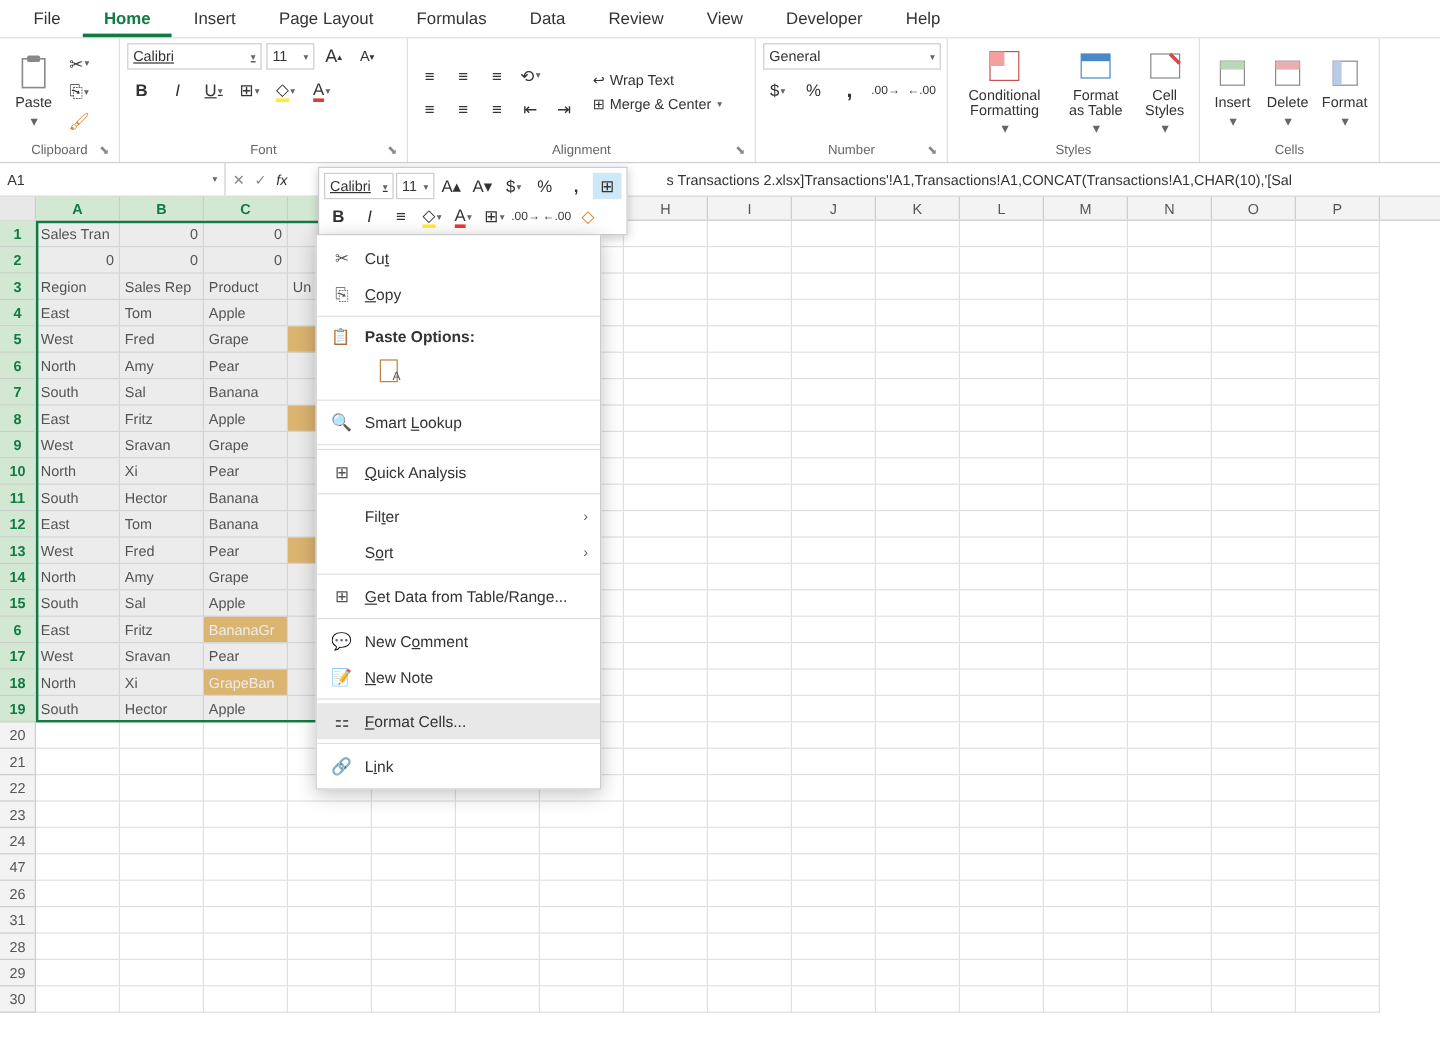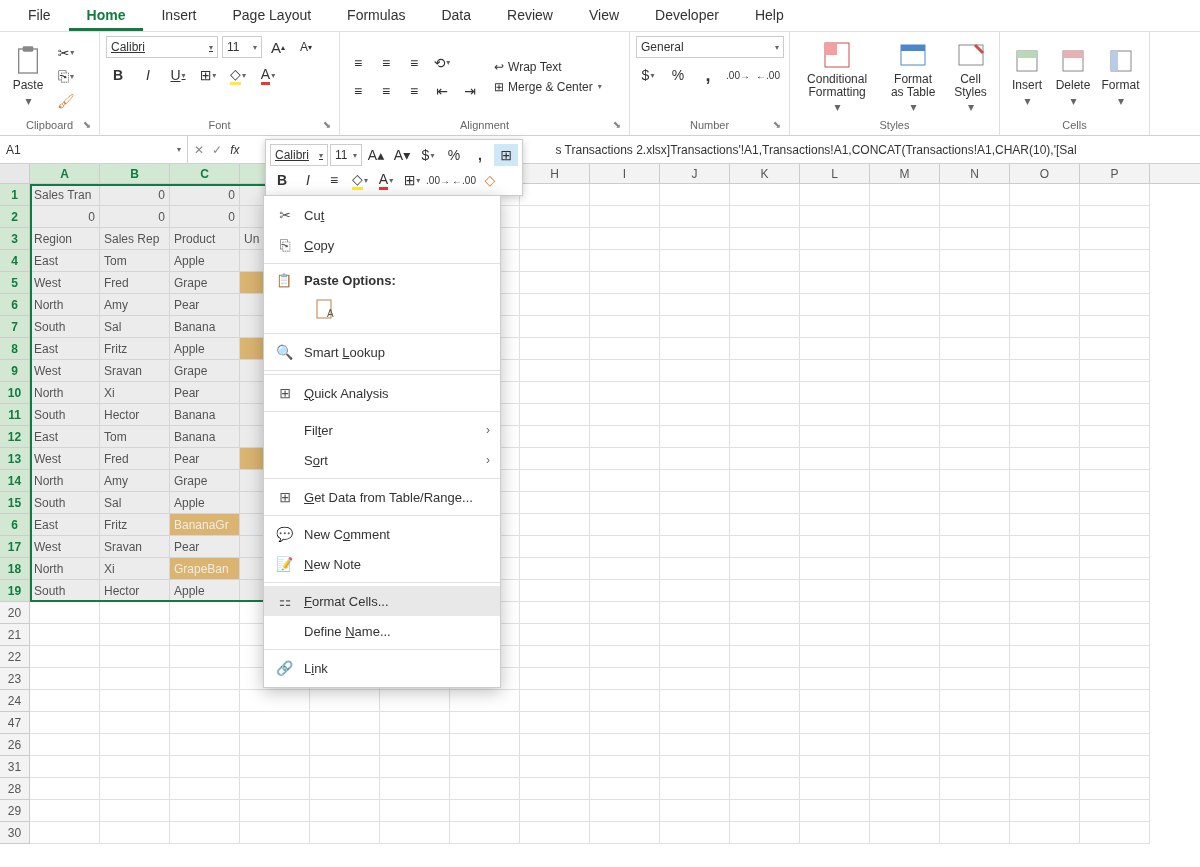--- a/index.html
+++ b/index.html
@@ -961,22 +961,18 @@
     </div>
     <div class="cm-item">
       <span class="cm-icon">📝</span>
       <span><span class="underline-letter">N</span>ew Note</span>
     </div>
     <div class="cm-sep"></div>
     <div class="cm-item hover">
       <span class="cm-icon">⚏</span>
       <span><span class="underline-letter">F</span>ormat Cells...</span>
     </div>
-    <div class="cm-item">
-      <span class="cm-icon"></span>
-      <span>Define <span class="underline-letter">N</span>ame...</span>
-    </div>
     <div class="cm-sep"></div>
     <div class="cm-item">
       <span class="cm-icon">🔗</span>
       <span>L<span class="underline-letter">i</span>nk</span>
     </div>
   </div>
 
 </body></html>

